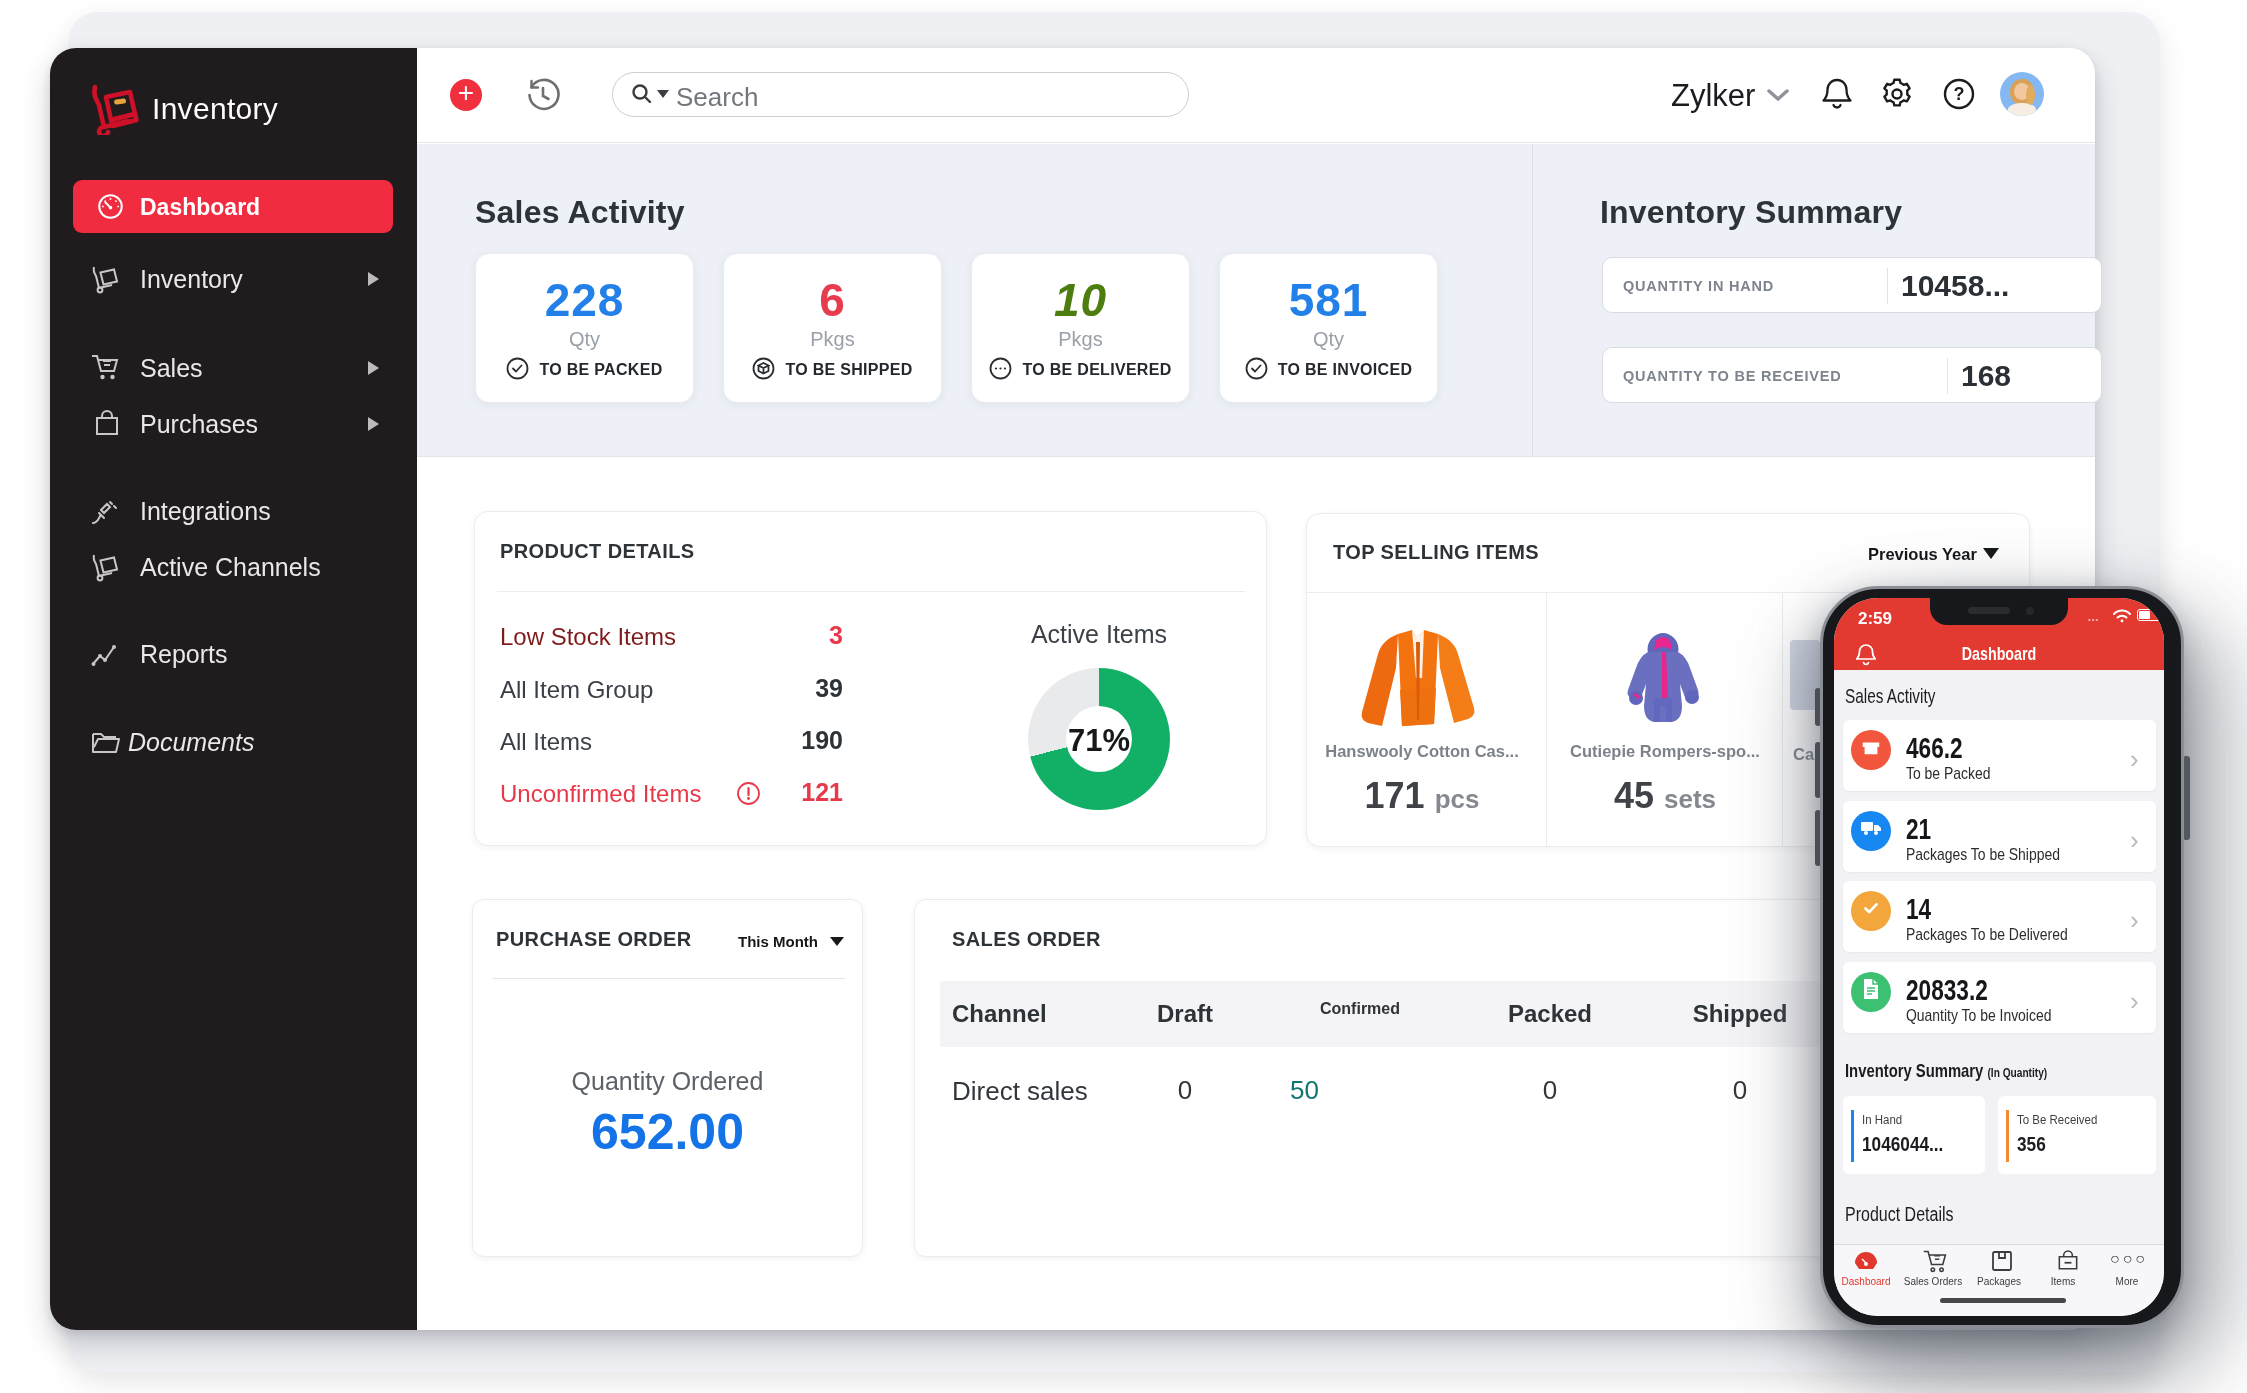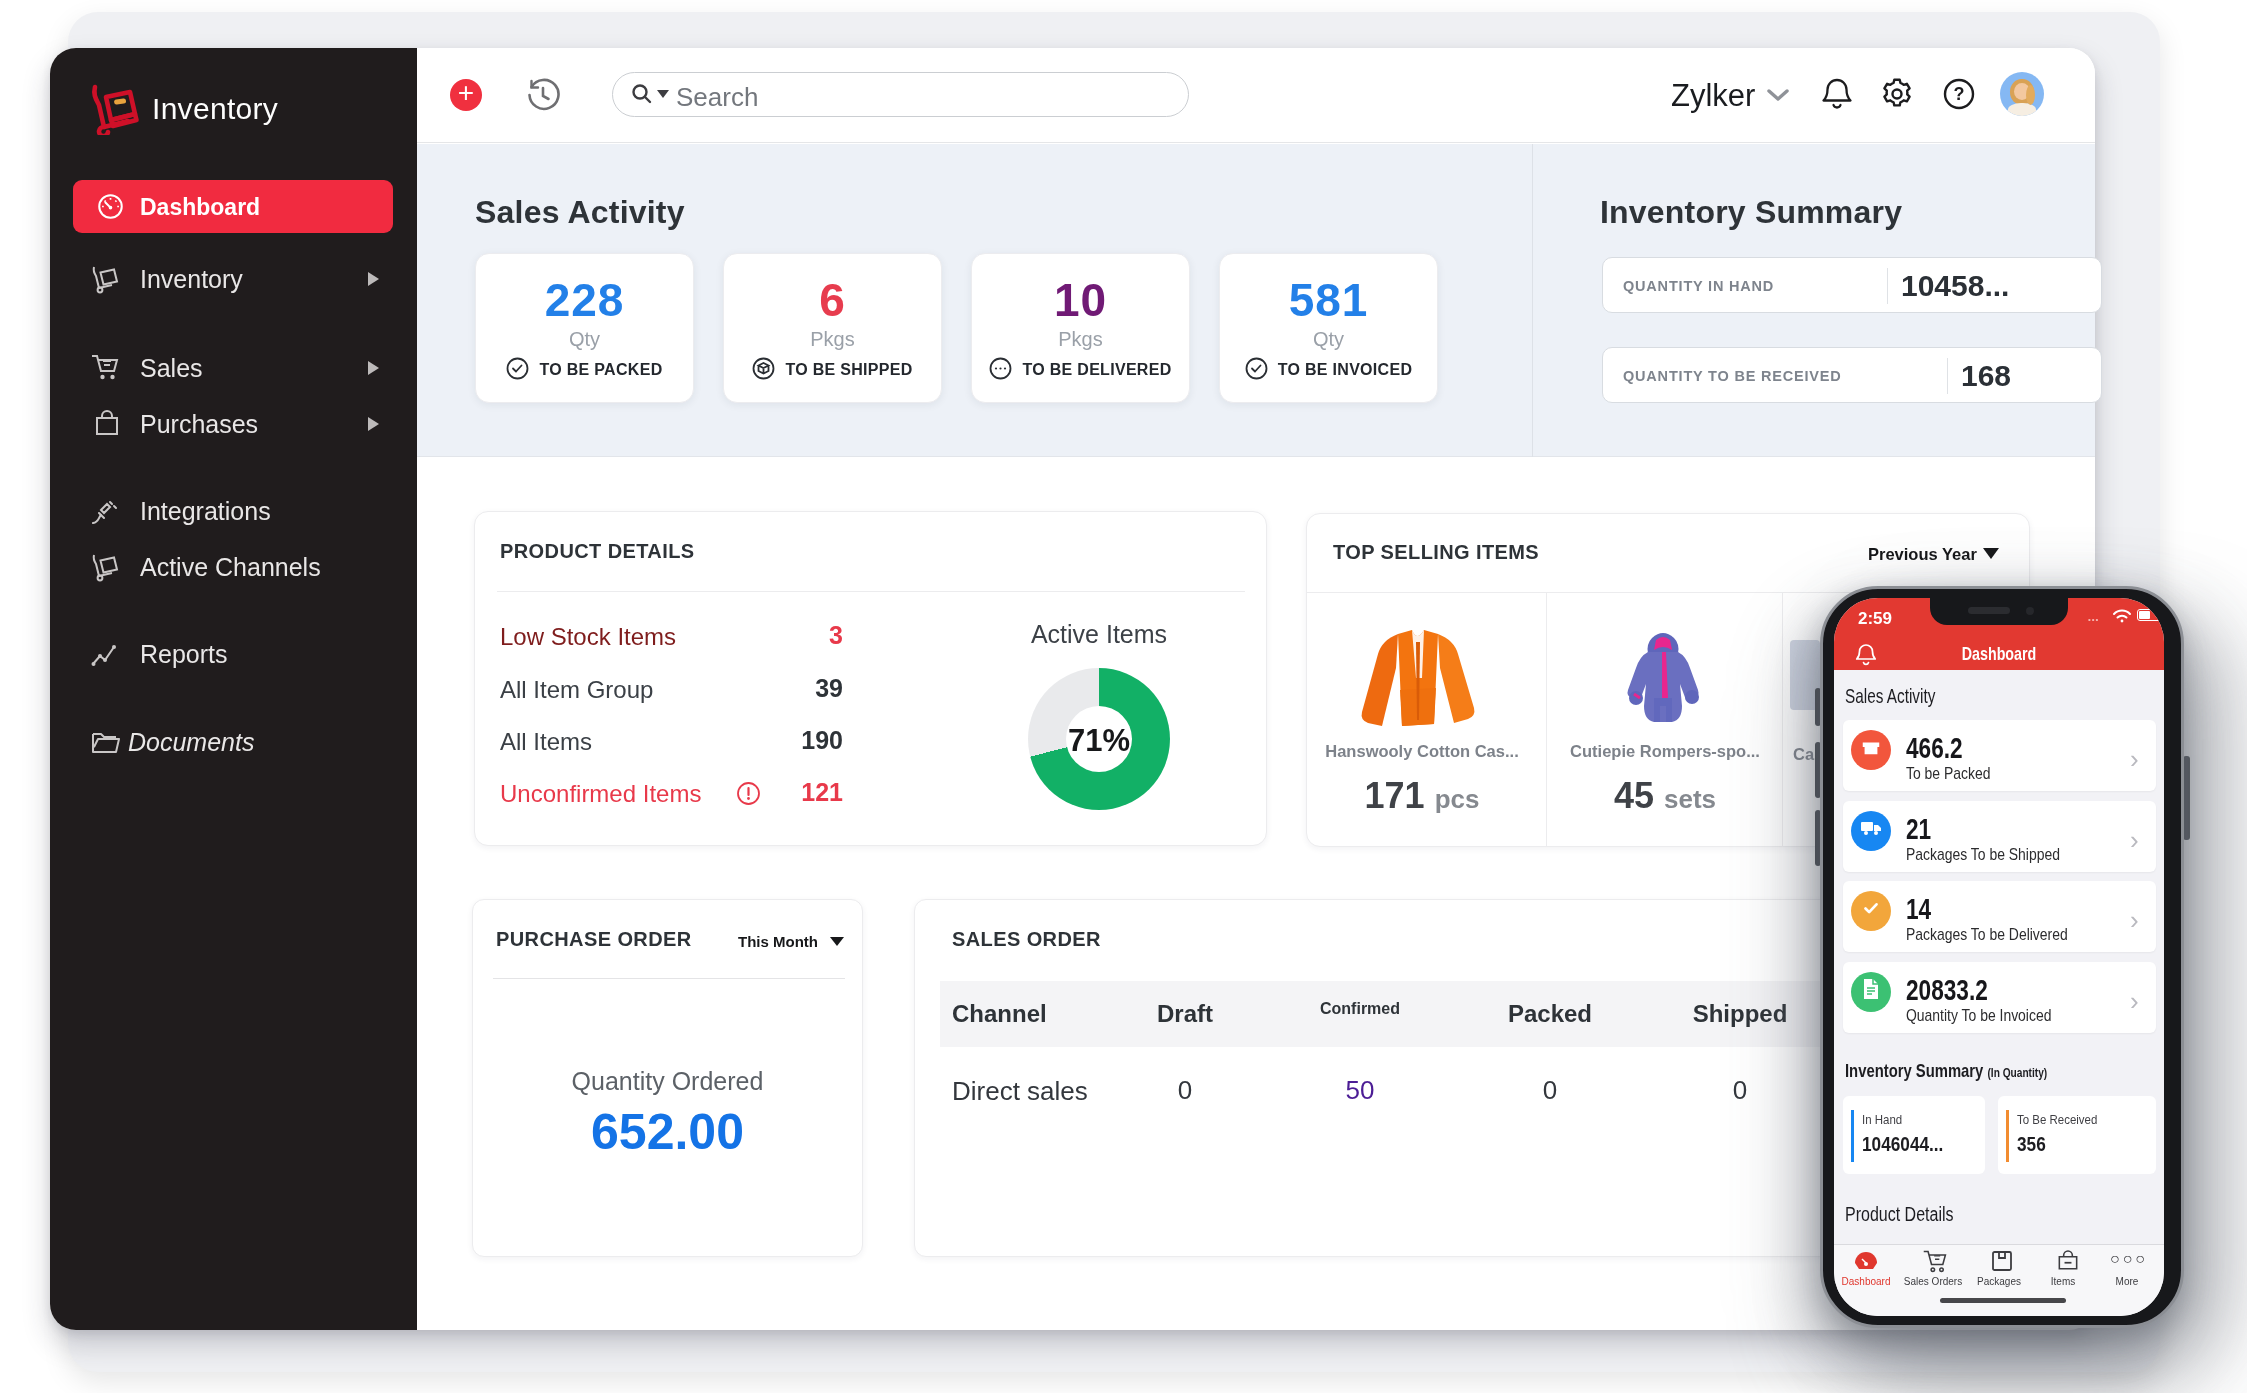--- a/index.html
+++ b/index.html
@@ -193,21 +193,21 @@
   <span class="sanum" style="color:#e73c4e;">6</span>
       <span class="saunit">Pkgs</span>
   <div class="salabel"><svg style="vertical-align:-5px;margin-right:10px" width="23" height="23" viewBox="0 0 23 23">
           <g fill="none" stroke="#2a2e33" stroke-width="1.8">
             <circle cx="11.5" cy="11.5" r="10"></circle>
             <path d="M6.5 8.5 L11.5 6 l5 2.5 -5 2.5 Z M6.5 8.5 v5.5 l5 2.5 5 -2.5 V8.5 M11.5 11 v5.5"></path>
           </g>
         </svg>TO BE SHIPPED</div>
 </div>
 <div class="abs sacard" style="left:971px;">
-  <span class="sanum" style="color:#701a75;">10</span>
+  <span class="sanum" style="color:#4d7c0f;font-style:italic;">10</span>
       <span class="saunit">Pkgs</span>
   <div class="salabel"><svg style="vertical-align:-5px;margin-right:10px" width="23" height="23" viewBox="0 0 23 23">
           <g fill="none" stroke="#2a2e33" stroke-width="1.8">
             <circle cx="11.5" cy="11.5" r="10"></circle>
             <circle cx="7" cy="11.5" r="1.1" fill="#2a2e33" stroke="none"></circle>
             <circle cx="11.5" cy="11.5" r="1.1" fill="#2a2e33" stroke="none"></circle>
             <circle cx="16" cy="11.5" r="1.1" fill="#2a2e33" stroke="none"></circle>
           </g>
         </svg>TO BE DELIVERED</div>
 </div>
@@ -306,21 +306,21 @@
 <div class="abs card" style="left:914px;top:899px;width:1116px;height:358px;border-radius:12px;"></div>
 <div class="abs ctitle" style="left:952px;top:928px;">SALES ORDER</div>
 <div class="abs" style="left:940px;top:981px;width:1064px;height:66px;background:#f4f4f6;"></div>
 <div class="abs" style="left:952px;top:1000px;font-size:24px;font-weight:bold;color:#2e3338;">Channel</div>
 <div class="abs" style="left:1125px;top:1000px;width:120px;text-align:center;font-size:24px;font-weight:bold;color:#2e3338;">Draft</div>
 <div class="abs" style="left:1290px;top:1000px;width:140px;text-align:center;font-size:16px;font-weight:bold;color:#2e3338;">Confirmed</div>
 <div class="abs" style="left:1485px;top:1000px;width:130px;text-align:center;font-size:24px;font-weight:bold;color:#2e3338;">Packed</div>
 <div class="abs" style="left:1675px;top:1000px;width:130px;text-align:center;font-size:24px;font-weight:bold;color:#2e3338;">Shipped</div>
 <div class="abs" style="left:952px;top:1076px;font-size:26px;color:#33373d;">Direct sales</div>
 <div class="abs" style="left:1125px;top:1075px;width:120px;text-align:center;font-size:26px;color:#33373d;">0</div>
-<div class="abs" style="left:1290px;top:1075px;width:140px;text-align:center;font-size:26px;color:#4c1d95;">50</div>
+<div class="abs" style="left:1290px;top:1075px;width:140px;text-align:left;font-size:26px;color:#0f766e;">50</div>
 <div class="abs" style="left:1485px;top:1075px;width:130px;text-align:center;font-size:26px;color:#33373d;">0</div>
 <div class="abs" style="left:1675px;top:1075px;width:130px;text-align:center;font-size:26px;color:#33373d;">0</div>
 
 <div class="abs" style="left:1815px;top:688px;width:6px;height:38px;background:#3a3d42;border-radius:3px;"></div>
 <div class="abs" style="left:1815px;top:742px;width:6px;height:56px;background:#3a3d42;border-radius:3px;"></div>
 <div class="abs" style="left:1815px;top:810px;width:6px;height:56px;background:#3a3d42;border-radius:3px;"></div>
 <div class="abs" style="left:2183px;top:756px;width:7px;height:84px;background:#46494e;border-radius:3px;"></div>
 
 <div class="abs" style="left:1820px;top:586px;width:364px;height:742px;border-radius:58px;background:#17181b;border:3px solid #8b8e94;box-shadow:0 45px 90px rgba(90,95,105,0.45), 0 10px 26px rgba(80,85,95,0.30), 45px 35px 85px rgba(110,115,125,0.40), -18px 20px 50px rgba(120,125,135,0.25);"></div>
 

